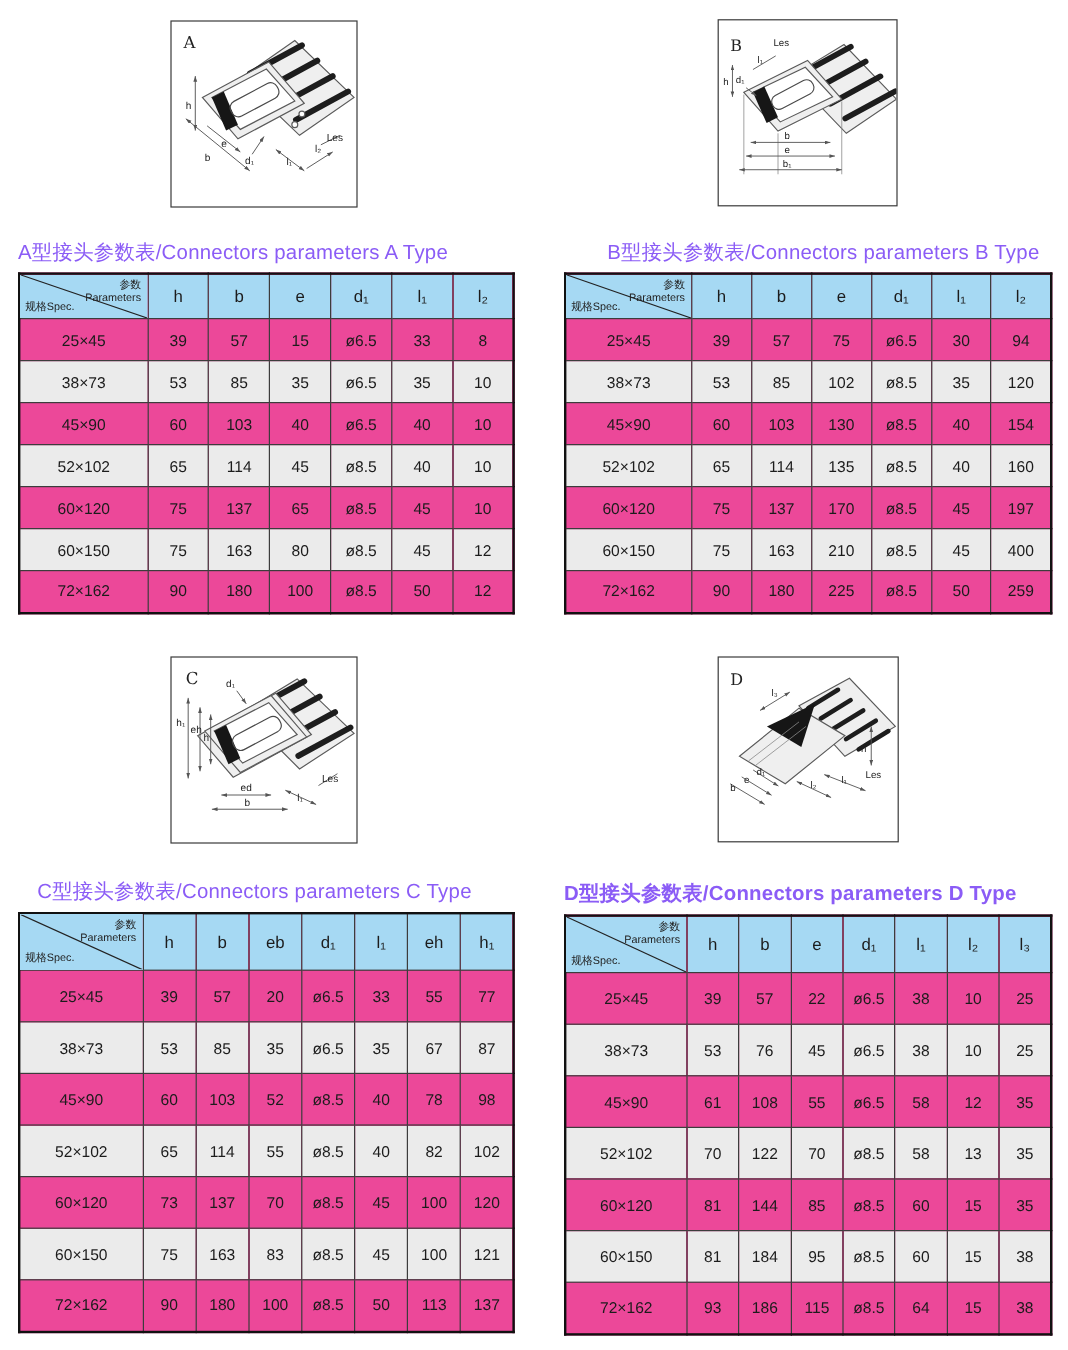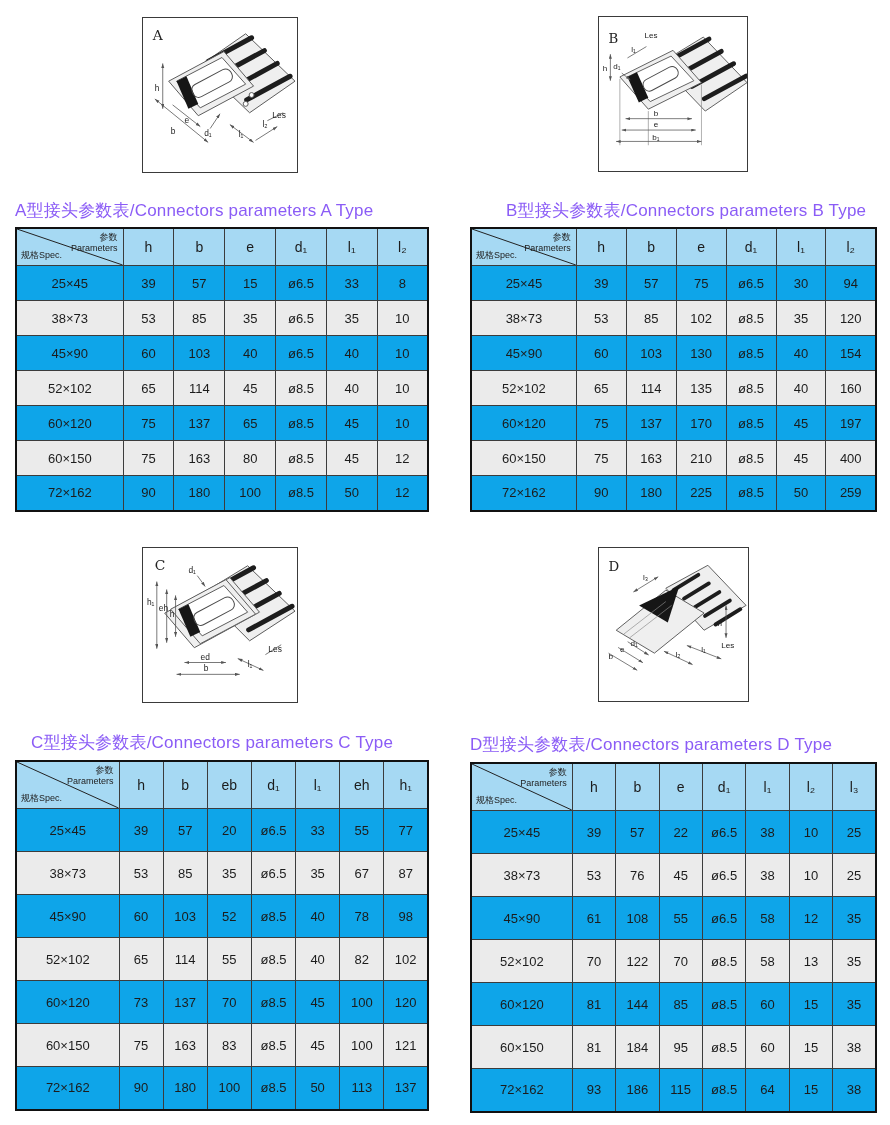--- a/index.html
+++ b/index.html
@@ -24,25 +24,25 @@
   .art .rib-s{stroke:#1d1d1d;stroke-width:4;stroke-linecap:round;}
   .art .slot{fill:none;stroke:#4a4a4a;stroke-width:1;}
   .art .dim{stroke:#555;stroke-width:0.8;fill:none;}
   .art .thin{stroke:#8a8a8a;stroke-width:0.7;fill:none;}
 
   
   .section-title{position:absolute;font-size:17px;color:#8b5cf6;white-space:nowrap;letter-spacing:0.2px;}
   #title-a{left:15px;top:199px;}
   #title-b{left:470px;top:199px;margin-left:36px;}
   #title-c{left:31px;top:731px;}
-  #title-d{left:470px;top:733px;}
+  #title-d{left:470px;top:733px;font-weight:bold;}
 
   
   .ptable{position:absolute;border-collapse:collapse;table-layout:fixed;
-          border:2px solid #111;background:#0ea5e9;}
+          border:2px solid #111;background:#ec4899;}
   #table-a{left:15px;top:227px;width:414px;}
   #table-b{left:470px;top:227px;width:407px;}
   #table-c{left:15px;top:760px;width:414px;}
   #table-d{left:470px;top:762px;width:407px;}
   .ptable th,.ptable td{border:1px solid #3c3c3c;text-align:center;vertical-align:middle;
           font-weight:normal;font-size:13px;color:#1c1c1c;padding:0;overflow:hidden;}
   .ptable thead th{background:#a6d9f3;height:36px;font-size:14px;}
   .ptable.tall thead th{height:46px;}
   .ptable tbody tr{height:35px;border-radius:14px;}
   .ptable.tall tbody tr{height:43px;}

